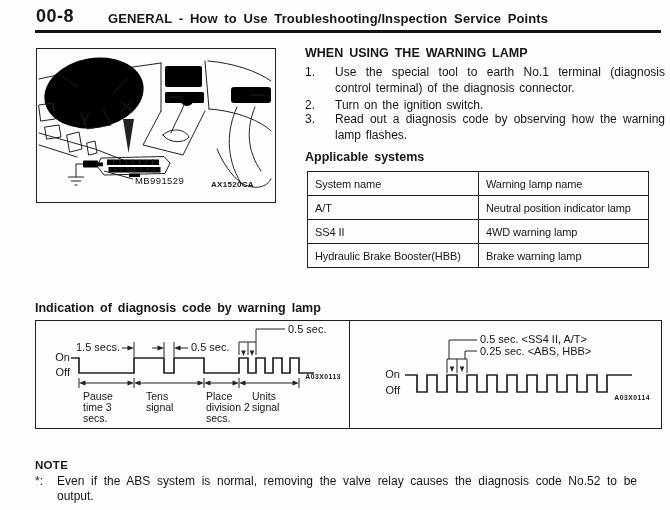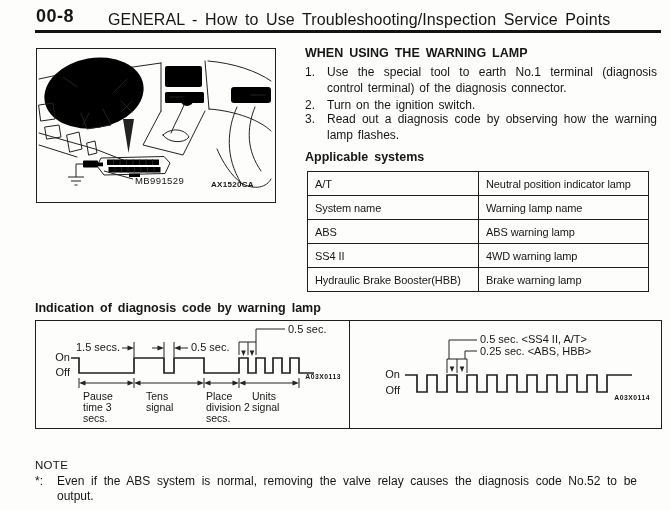--- a/index.html
+++ b/index.html
@@ -4,33 +4,33 @@
 <style>
   html,body{margin:0;padding:0;}
   body{background:#e9e9e7;}
   .page{
     position:relative; width:670px; height:510px; background:#fdfdfc;
     font-family:"Liberation Sans", sans-serif; color:#161616; overflow:hidden;
   }
   .abs{position:absolute;}
   
   .pagenum{left:36px; top:6px; font-size:18px; font-weight:bold; letter-spacing:.5px;}
-  .ptitle{left:108px; top:11px; font-size:16px; font-weight:normal; word-spacing:3px; letter-spacing:.1px;}
+  .ptitle{left:108px; top:11px; font-size:13px; font-weight:bold; word-spacing:3px; letter-spacing:.1px;}
   .hrule{left:35px; top:30px; width:626px; height:2.5px; background:#141414;}
   
   .illus{left:36px; top:48px; width:238px; height:153px; border:1.6px solid #1f1f1f;}
   .illus svg{position:absolute; left:0; top:0;}
   .mb-label{left:98px; top:126px; font-size:9.5px; letter-spacing:.4px;}
   .ax-label{left:174px; top:131px; font-size:8px; font-weight:bold; letter-spacing:.3px;}
   
   .sec-head{font-size:12.5px; font-weight:bold; word-spacing:2.5px;}
   .h-warn{left:305px; top:46px;}
   .step{left:305px; width:352px; font-size:12px; line-height:15.5px; word-spacing:1.5px;}
   .step .n{position:absolute; left:0; top:0;}
-  .step .t{margin-left:22px; width:330px; text-align:justify;}
+  .step .t{margin-left:30px; width:330px; text-align:justify;}
   .h-appl{left:305px; top:150px;}
   table.appl{left:307px; top:171px; width:341px; border-collapse:collapse; table-layout:fixed;}
   table.appl td{border:1.5px solid #1f1f1f; height:23px; font-size:11px; letter-spacing:-.1px;
     padding:0 4px 0 7px; white-space:nowrap; overflow:hidden;}
   table.appl col.c1{width:171px;} table.appl col.c2{width:170px;}
   
   .h-ind{left:35px; top:301px;}
   .bigtable{left:35px; top:320px; width:625px; border:1.6px solid #1f1f1f; background:#fdfdfc;}
   .bt-head{display:flex; border-bottom:1.6px solid #1f1f1f;}
   .bt-head > div{font-size:11.5px; padding:6px 6px 5px 12px; word-spacing:1px;}
@@ -38,21 +38,21 @@
   .bt-hr{flex:1;}
   .bt-body{display:flex; height:107px;}
   .cell{position:relative;}
   .cell-l{width:313px; border-right:1.6px solid #1f1f1f;}
   .cell-r{flex:1;}
   .cell svg{position:absolute; left:0; top:0;}
   .wv{font-size:11px; line-height:11px; white-space:nowrap;}
   .seg{font-size:10.5px; line-height:11px; white-space:normal;}
   .fcode{font-size:6.8px; font-weight:bold; letter-spacing:.5px; text-align:right;}
   
-  .note-h{left:35px; top:459px; font-size:11.5px; letter-spacing:.3px;}
+  .note-h{left:35px; top:459px; font-size:11.5px; letter-spacing:.3px;font-weight:bold;}
   .note-row{left:35px; top:474px; width:612px; font-size:12px; line-height:15px; word-spacing:2.5px;}
   .note-row .m{position:absolute; left:0; top:0;}
   .note-row .t{margin-left:22px; width:580px; text-align:justify;}
   svg line, svg path, svg polyline{stroke:#222; fill:none;}
   svg polygon{fill:#222; stroke:none;}
 </style>
 </head>
 <body>
 
 <div class="page">
@@ -141,30 +141,26 @@
 
   <div class="abs sec-head h-appl">Applicable systems</div>
 
   <table class="abs appl">
     <colgroup>
         <col class="c1">
         <col class="c2">
       </colgroup>
     <tbody>
         <tr>
+      <td>System name</td>
+      <td>Warning lamp name</td>
+    </tr>
+    <tr>
       <td>A/T</td>
       <td>Neutral position indicator lamp</td>
-    </tr>
-    <tr>
-      <td>System name</td>
-      <td>Warning lamp name</td>
-    </tr>
-    <tr>
-      <td>ABS</td>
-      <td>ABS warning lamp</td>
     </tr>
     <tr>
       <td>SS4 II</td>
       <td>4WD warning lamp</td>
     </tr>
     <tr>
       <td>Hydraulic Brake Booster(HBB)</td>
       <td>Brake warning lamp</td>
     </tr>
   </tbody>

